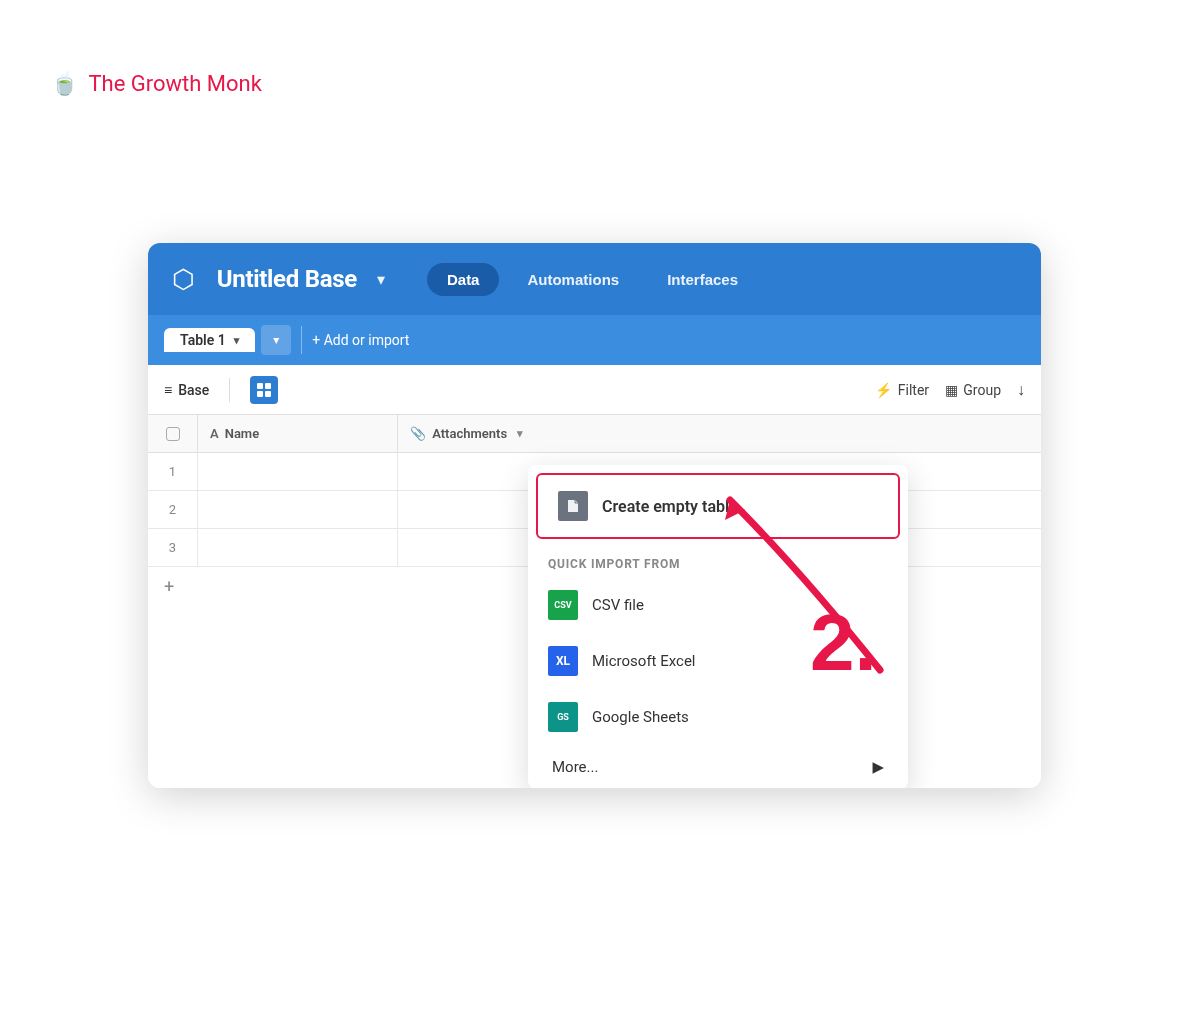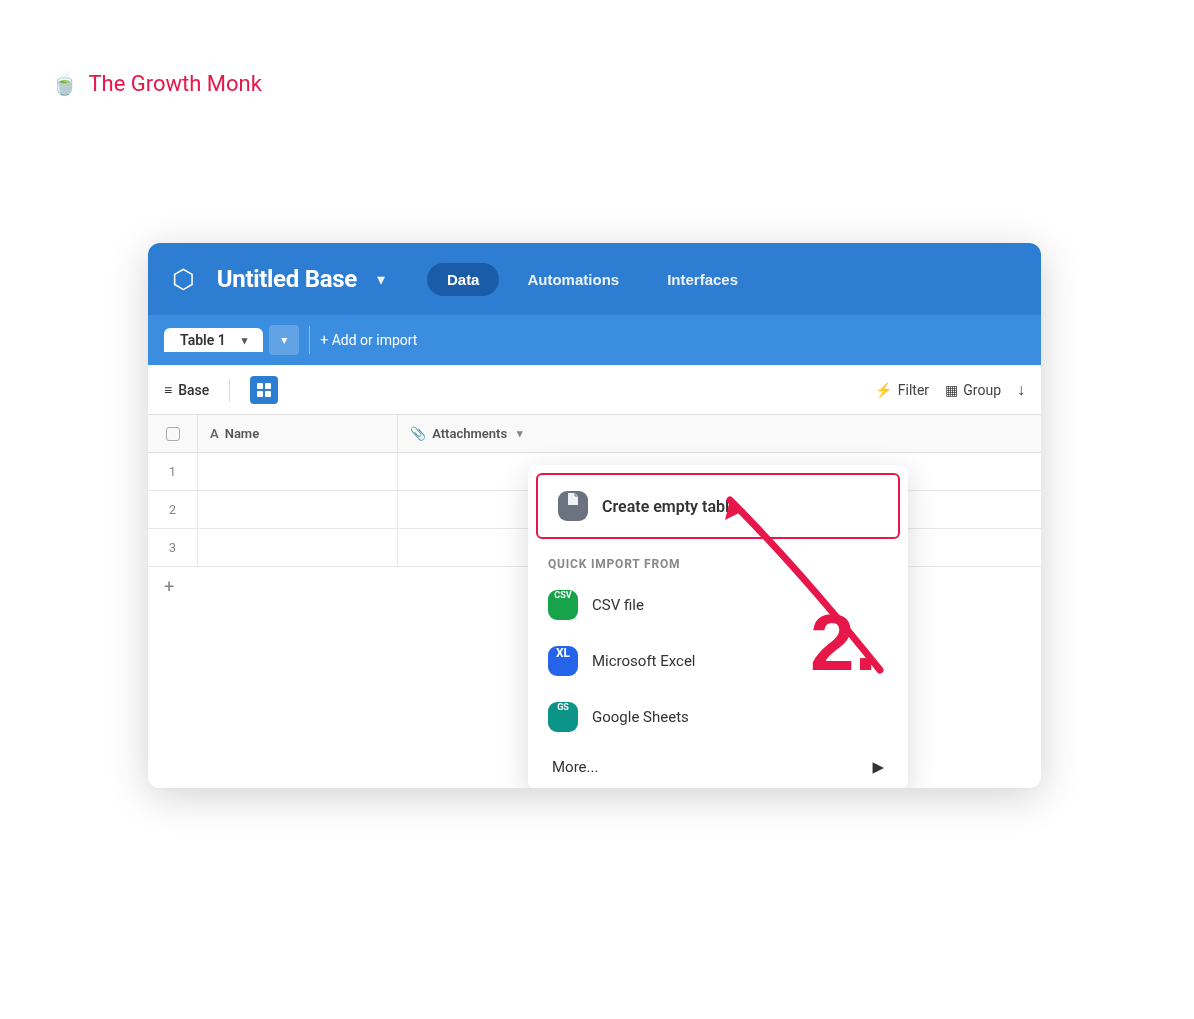--- a/index.html
+++ b/index.html
@@ -100,21 +100,21 @@
       align-items: center;
       padding: 0 16px;
       gap: 0;
     }
     .tab-item {
       background: white;
       border-radius: 6px 6px 0 0;
       padding: 4px 16px;
       display: flex;
       align-items: center;
-      gap: 16px;
+      gap: 8px;
       font-size: 14px;
       font-weight: 600;
       color: #333;
       cursor: pointer;
     }
     .tab-chevron {
       font-size: 11px;
       color: #555;
     }
     .tab-down-arrow {
@@ -339,22 +339,23 @@
       justify-content: space-between;
       padding: 13px 24px;
       font-size: 15px;
       color: #333;
       cursor: pointer;
     }
 
     .icon-box {
       width: 30px;
       height: 30px;
-      border-radius: 9px;
-      display: flex;
+      border-radius: 2px;
+      display: flex;
+      align-items: center;
       justify-content: center;
       font-size: 14px;
       flex-shrink: 0;
     }
     .icon-box-gray {
       background: #6b7280;
       color: white;
     }
     .icon-box-green {
       background: #16a34a;

